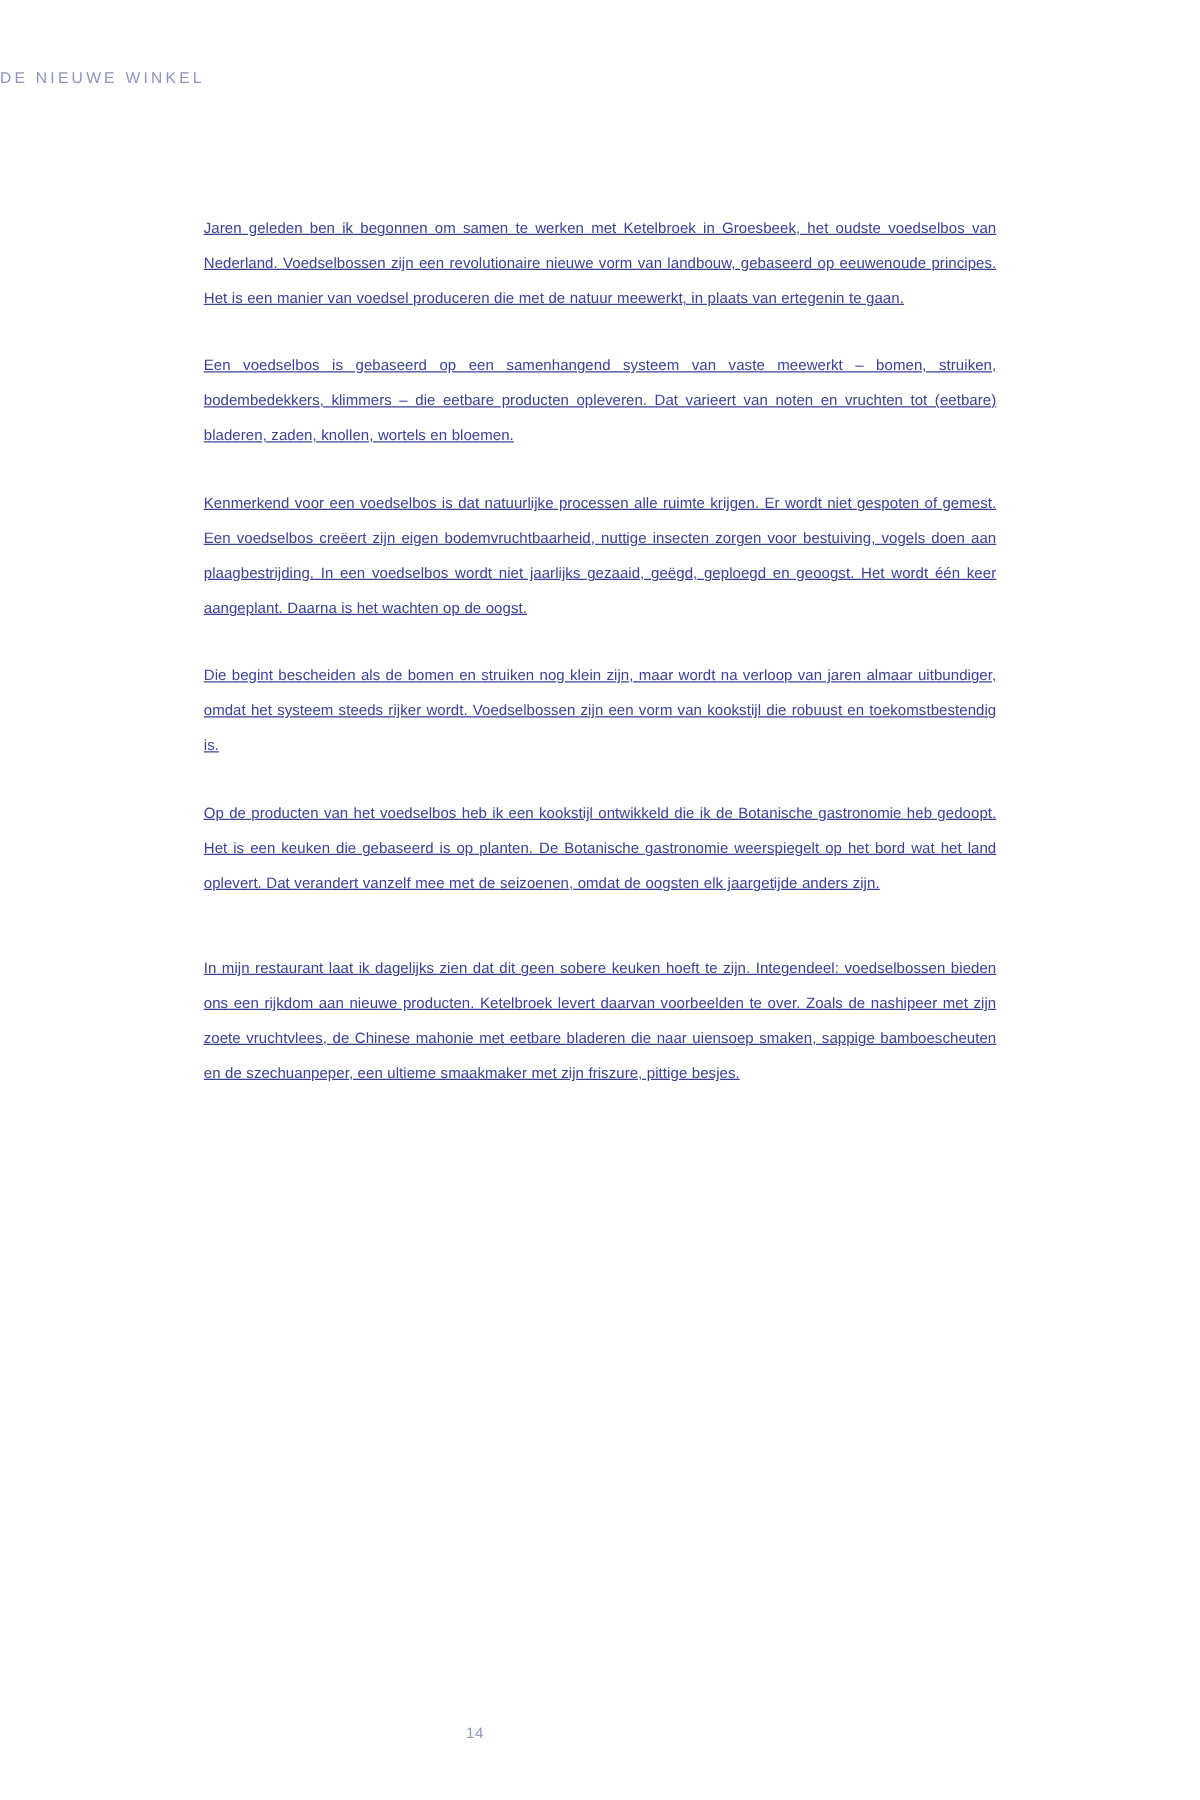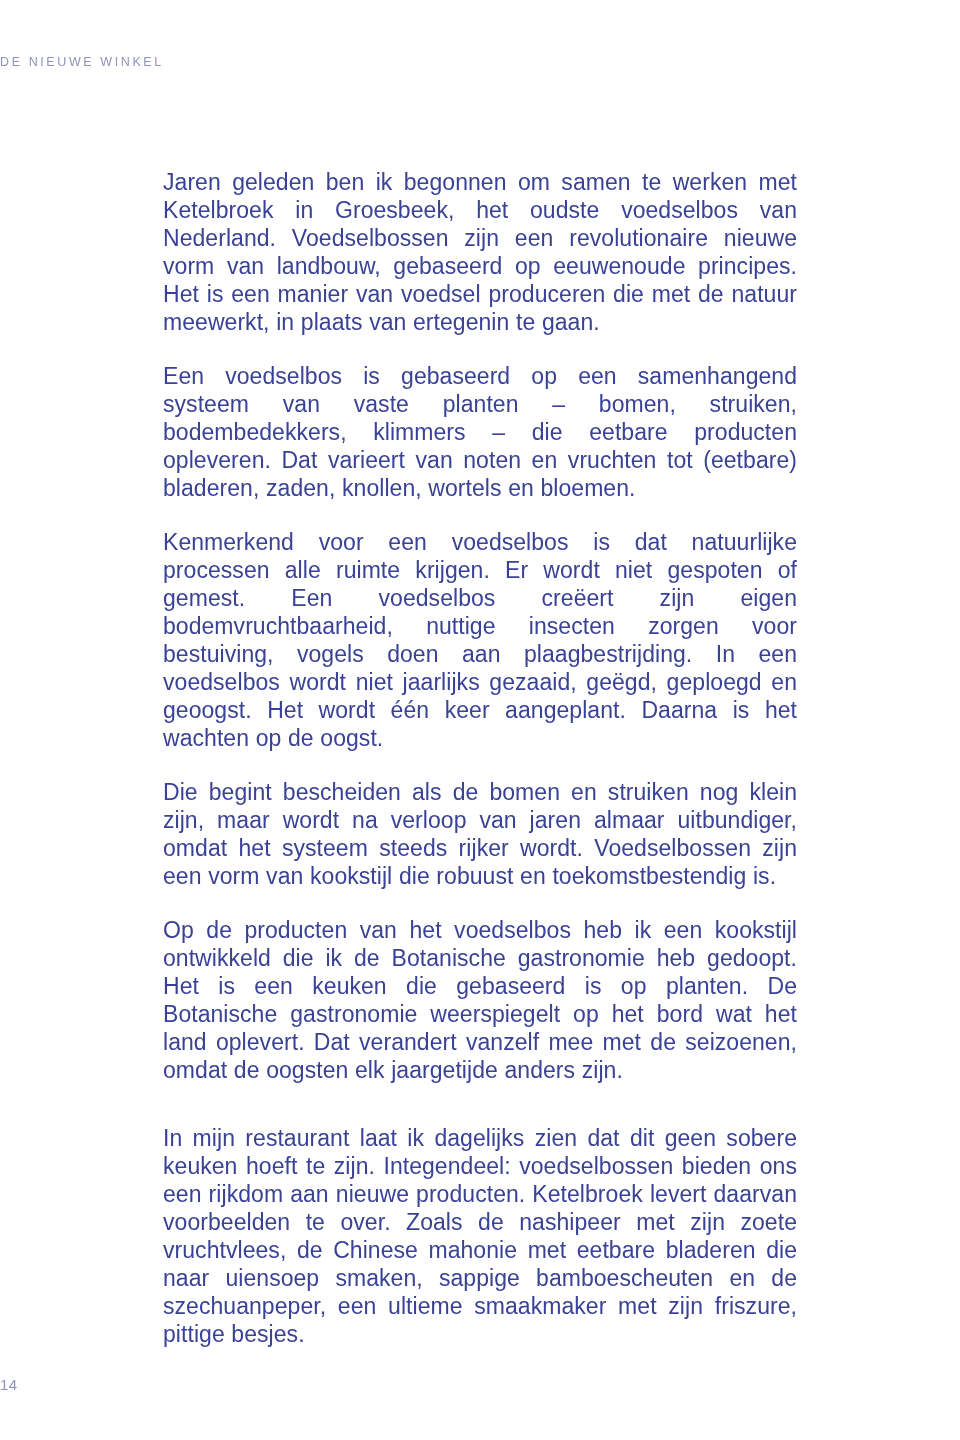--- a/index.html
+++ b/index.html
@@ -41,59 +41,60 @@
   
   .text-column {
     position: absolute;
     left: 163px;
     top: 168px;
     width: 634px;
   }
 
   .body-paragraph {
     margin: 0 0 26px 0;
-    font-size: 23px;
+    font-size: 12px;
     line-height: 28px;
     color: #3a4296;
     text-align: justify;
     text-justify: inter-word;
     letter-spacing: 0.05px;
     word-spacing: 0.2px;
     -moz-hyphens: none;
     hyphens: none;
+    text-decoration: underline;
   }
 
   .body-paragraph:last-child {
     margin-bottom: 0;
     margin-top: 40px;
   }
 
   
   .folio {
     position: absolute;
     left: 0;
     bottom: 48px;
     width: 760px;
-    text-align: left;
-    font-size: 15px;
+    text-align: center;
+    font-size: 12px;
     color: #8e93bb;
     letter-spacing: 0.5px;
     line-height: 1;
   }
 </style>
 </head>
 <body>
 
 <div class="page">
 
   <div class="running-head">DE NIEUWE WINKEL</div>
 
   <div class="text-column">
     <p class="body-paragraph">Jaren geleden ben ik begonnen om samen te werken met Ketelbroek in Groesbeek, het oudste voedselbos van Nederland. Voedselbossen zijn een revolutionaire nieuwe vorm van landbouw, gebaseerd op eeuwenoude principes. Het is een manier van voedsel produceren die met de natuur meewerkt, in plaats van ertegenin te gaan.</p>
-    <p class="body-paragraph">Een voedselbos is gebaseerd op een samenhangend systeem van vaste planten – bomen, struiken, bodembedekkers, klimmers – die eetbare producten opleveren. Dat varieert van noten en vruchten tot (eetbare) bladeren, zaden, knollen, wortels en bloemen.</p>
+    <p class="body-paragraph">Een voedselbos is gebaseerd op een samenhangend systeem van vaste meewerkt – bomen, struiken, bodembedekkers, klimmers – die eetbare producten opleveren. Dat varieert van noten en vruchten tot (eetbare) bladeren, zaden, knollen, wortels en bloemen.</p>
     <p class="body-paragraph">Kenmerkend voor een voedselbos is dat natuurlijke processen alle ruimte krijgen. Er wordt niet gespoten of gemest. Een voedselbos creëert zijn eigen bodemvruchtbaarheid, nuttige insecten zorgen voor bestuiving, vogels doen aan plaagbestrijding. In een voedselbos wordt niet jaarlijks gezaaid, geëgd, geploegd en geoogst. Het wordt één keer aangeplant. Daarna is het wachten op de oogst.</p>
     <p class="body-paragraph">Die begint bescheiden als de bomen en struiken nog klein zijn, maar wordt na verloop van jaren almaar uitbundiger, omdat het systeem steeds rijker wordt. Voedselbossen zijn een vorm van kookstijl die robuust en toekomstbestendig is.</p>
     <p class="body-paragraph">Op de producten van het voedselbos heb ik een kookstijl ontwikkeld die ik de Botanische gastronomie heb gedoopt. Het is een keuken die gebaseerd is op planten. De Botanische gastronomie weerspiegelt op het bord wat het land oplevert. Dat verandert vanzelf mee met de seizoenen, omdat de oogsten elk jaargetijde anders zijn.</p>
     <p class="body-paragraph">In mijn restaurant laat ik dagelijks zien dat dit geen sobere keuken hoeft te zijn. Integendeel: voedselbossen bieden ons een rijkdom aan nieuwe producten. Ketelbroek levert daarvan voorbeelden te over. Zoals de nashipeer met zijn zoete vruchtvlees, de Chinese mahonie met eetbare bladeren die naar uiensoep smaken, sappige bamboescheuten en de szechuanpeper, een ultieme smaakmaker met zijn friszure, pittige besjes.</p>
   </div>
 
   <div class="folio">14</div>
 
 </div>
 

